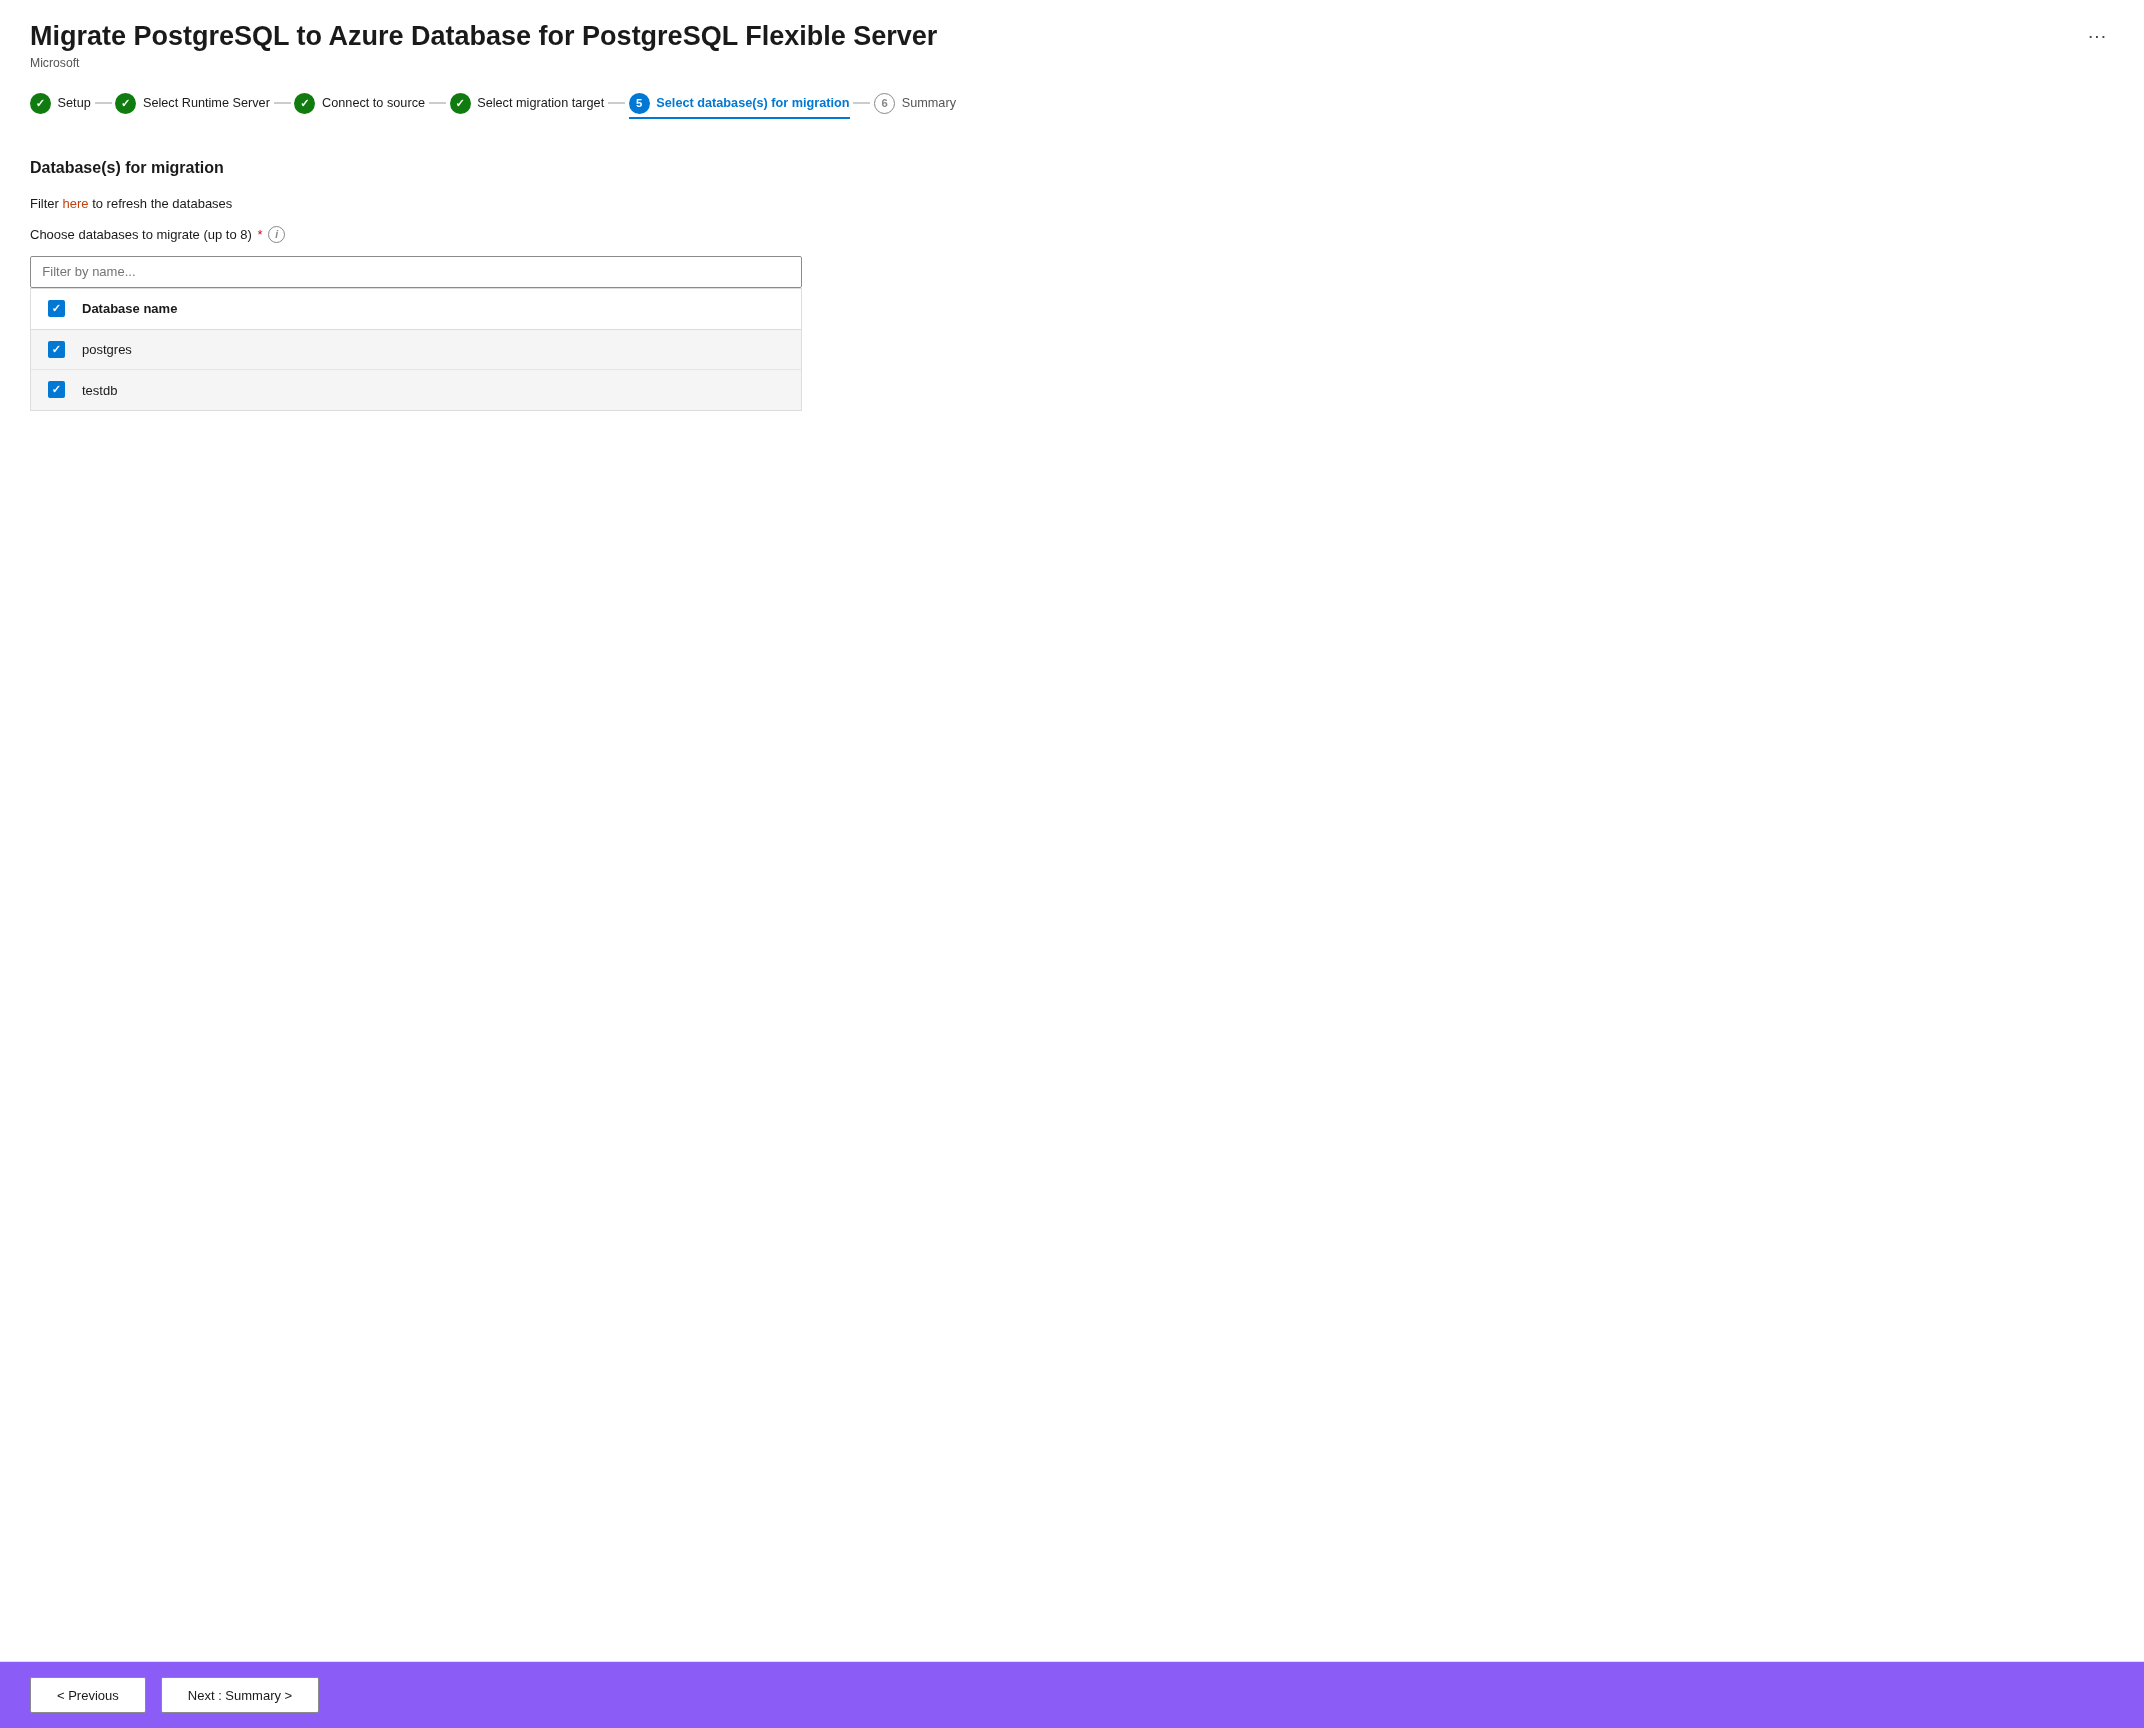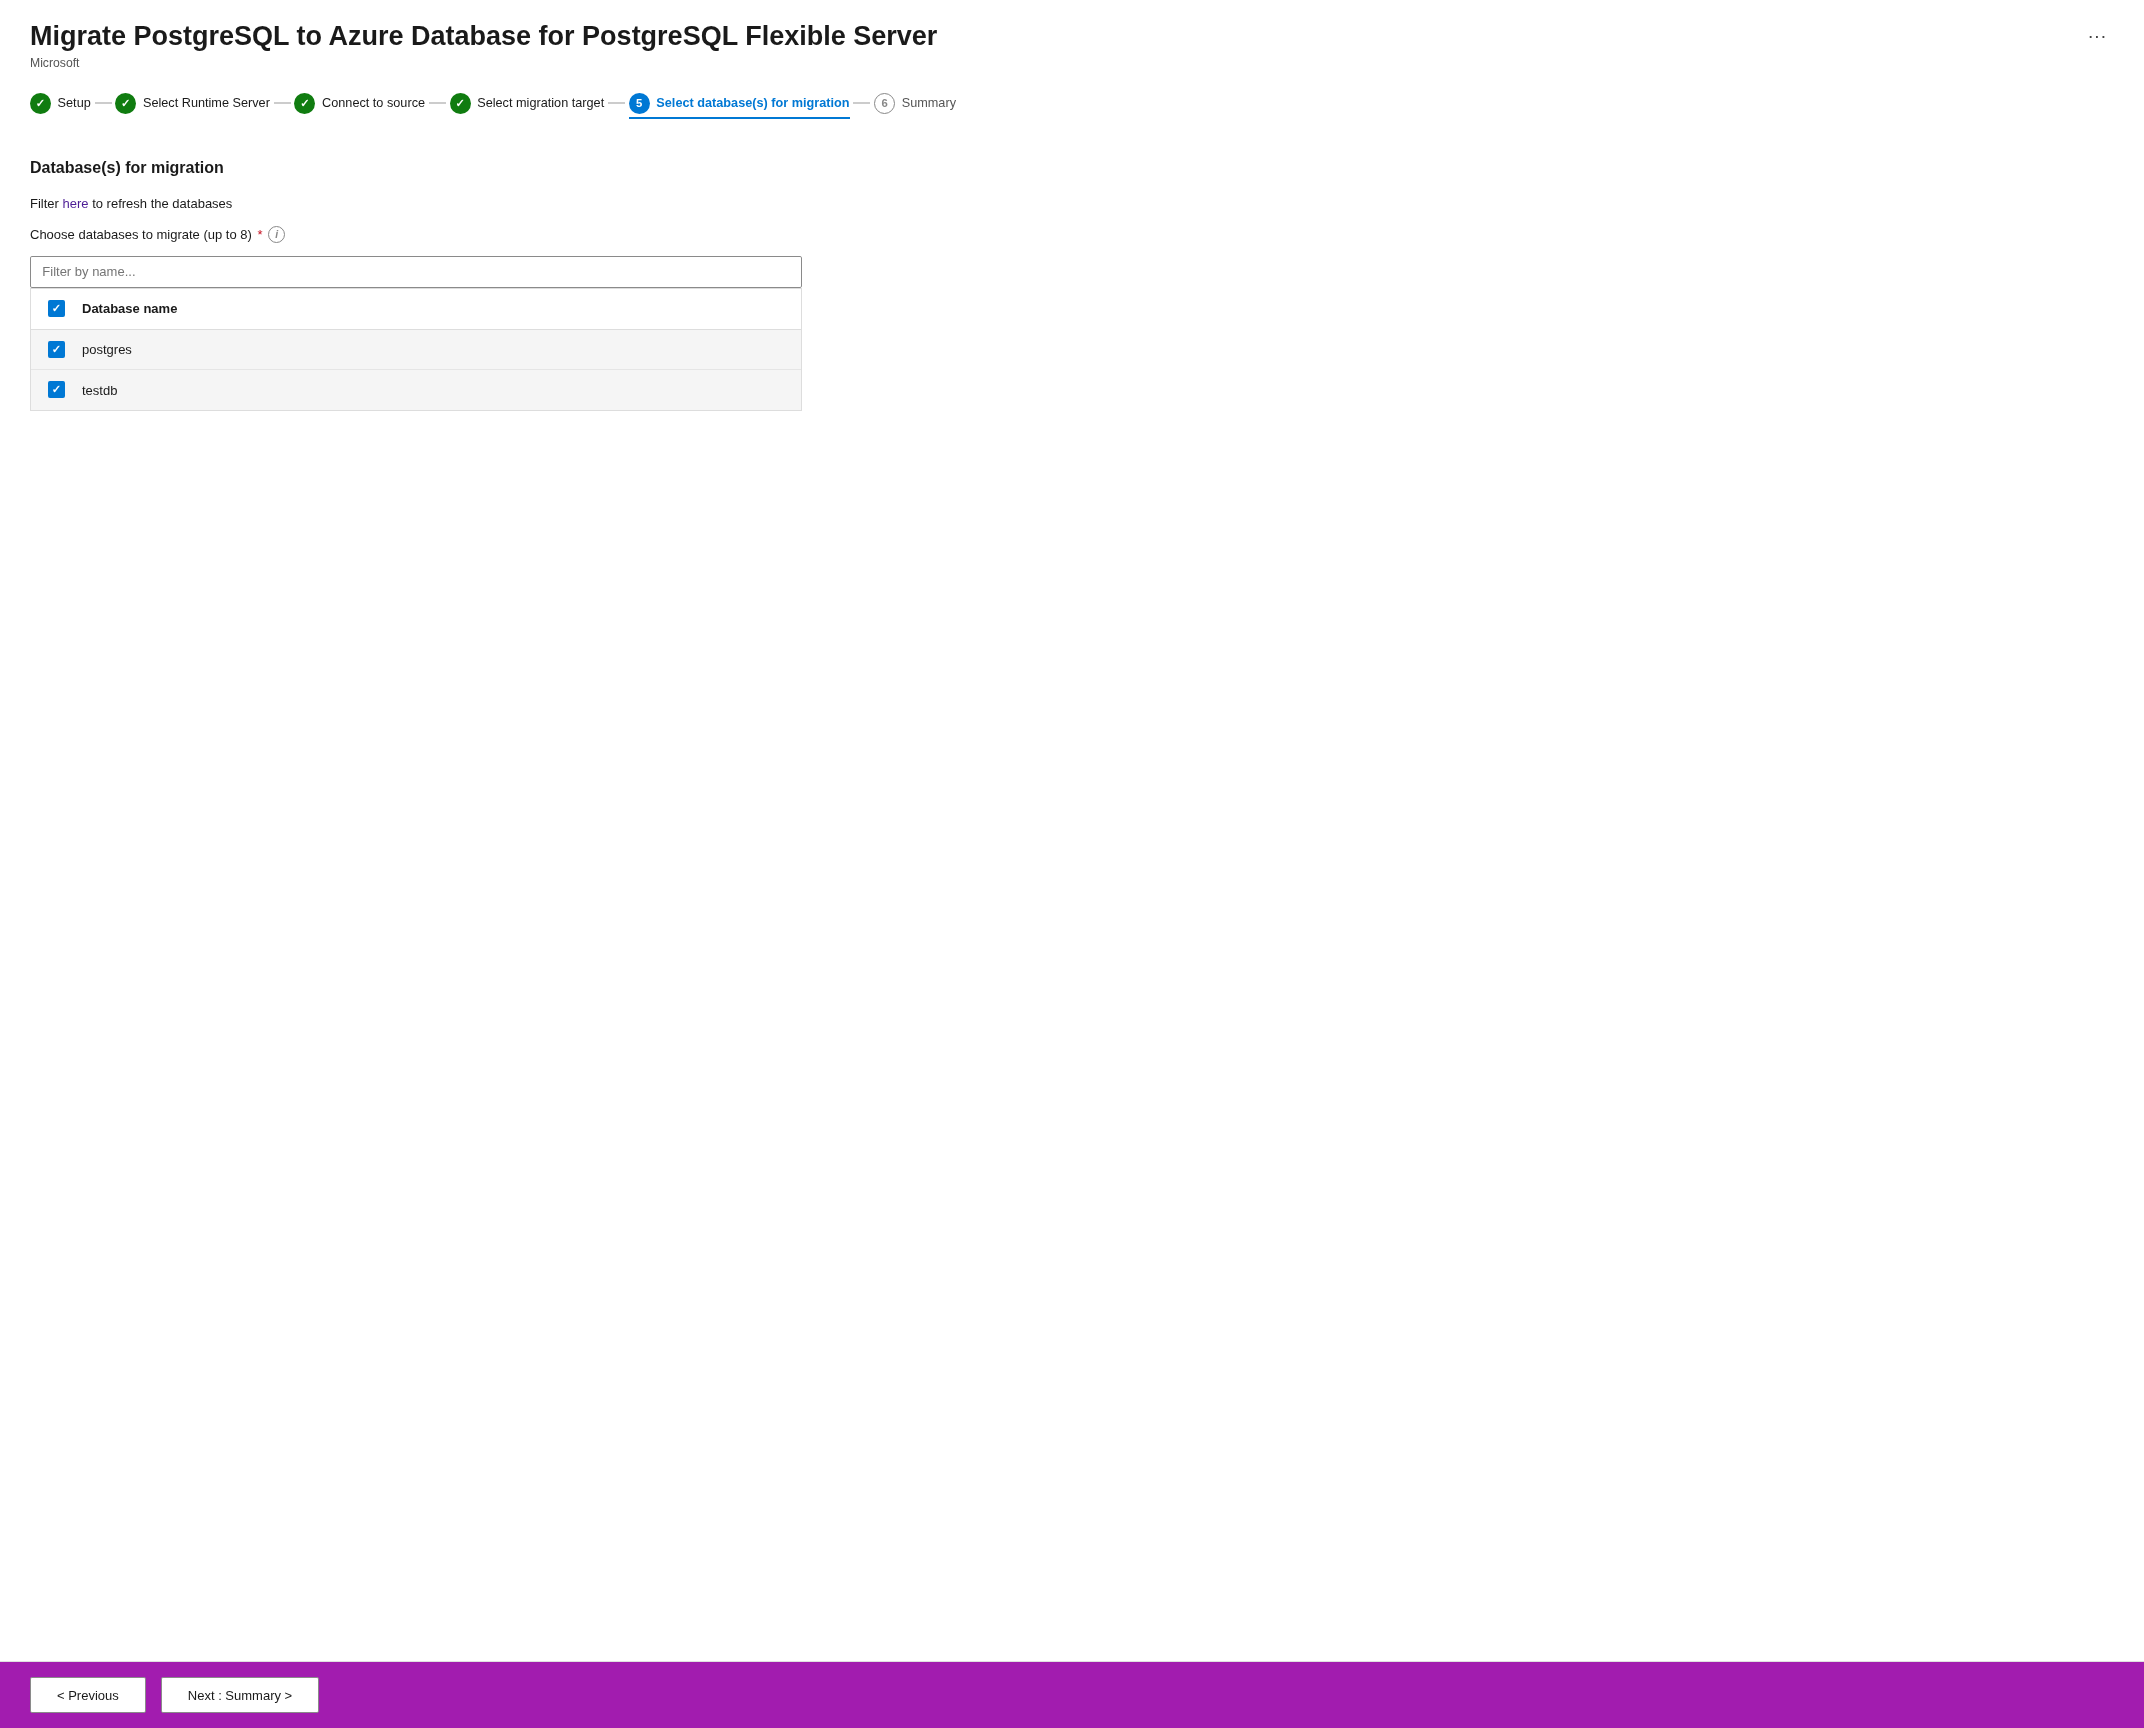--- a/index.html
+++ b/index.html
@@ -104,21 +104,21 @@
       font-size: 16px;
       font-weight: 700;
       margin-bottom: 19px;
     }
     .refresh-line {
       margin-bottom: 15px;
       font-size: 13px;
       color: #1a1a1a;
     }
     .refresh-line a {
-      color: #4c1d95;
+      color: #c2410c;
       text-decoration: none;
       cursor: pointer;
       text-align: center;
     }
     .choose-label {
       font-size: 13px;
       color: #1a1a1a;
       margin-bottom: 13px;
       display: flex;
       align-items: center;
@@ -202,21 +202,21 @@
       content: '✓';
       font-weight: 700;
     }
     
     .footer {
       border-top: 0.9px solid #e0e0e0;
       padding: 15px 30px;
       display: flex;
       gap: 15px;
       align-items: center;
-      background: #a21caf;
+      background: #8b5cf6;
     }
     .footer-btn {
       border: 0.9px solid #8a8a8a;
       background: #fff;
       color: #1a1a1a;
       font-size: 13px;
       padding: 9.4px 26px;
       cursor: pointer;
       border-radius: 1.9px;
       font-family: 'Segoe UI', Arial, sans-serif;

